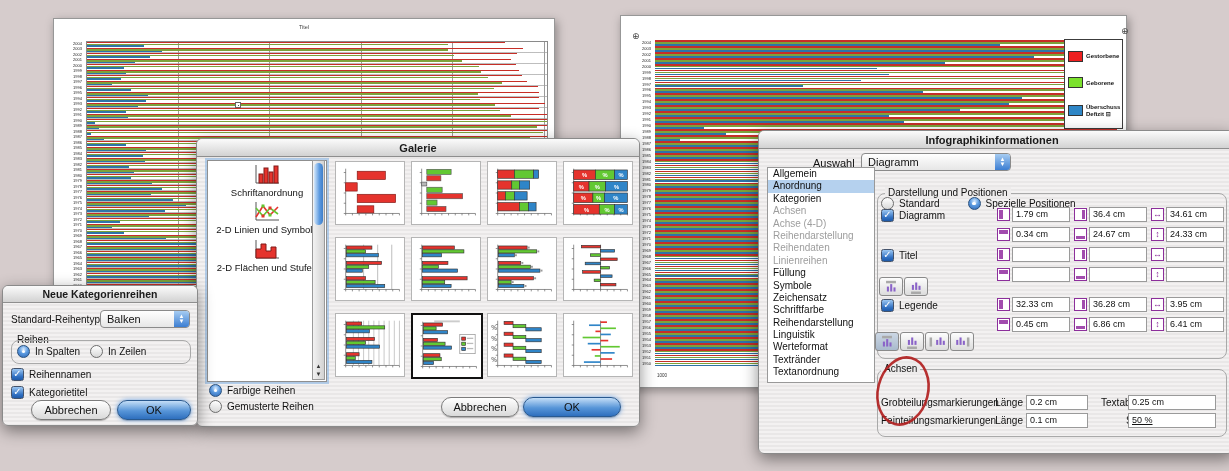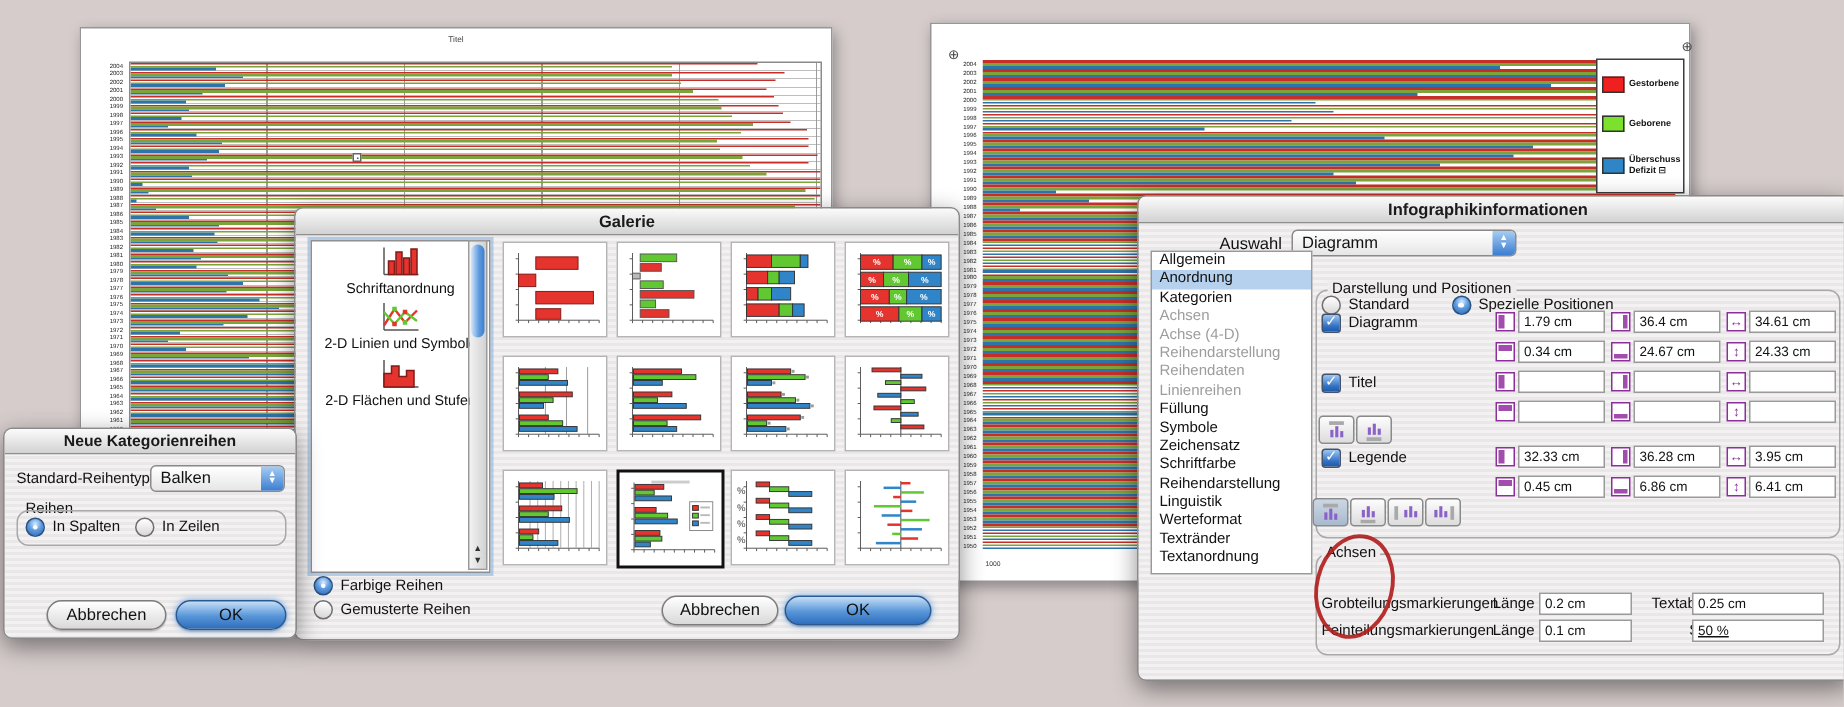--- a/index.html
+++ b/index.html
@@ -1266,20 +1266,28 @@
       <span class="row">
         <span class="rad on"></span>
         <span class="t10">In Spalten</span>
       </span>
       <span class="row">
         <span class="rad"></span>
         <span class="t10">In Zeilen</span>
       </span>
     </div>
   <div id="neueChecks" class="abs" style="left:8px;top:82px;width:180px">
+      <div class="row" style="margin-bottom: 5px;">
+        <span class="cb on"></span>
+        <span class="t10">Reihennamen</span>
+      </div>
+      <div class="row" style="margin-bottom: 5px;">
+        <span class="cb on"></span>
+        <span class="t10">Kategorietitel</span>
+      </div>
     </div>
   <div class="btn" style="left:28px;top:114px;width:78px">
     <span>Abbrechen</span>
   </div>
   <div class="btn default" style="left:114px;top:114px;width:72px">
     <span>OK</span>
   </div>
 </div>
 
 <div class="dlg" id="infoDlg" style="left:758px;top:130px;width:474px;height:322px;z-index:5">

